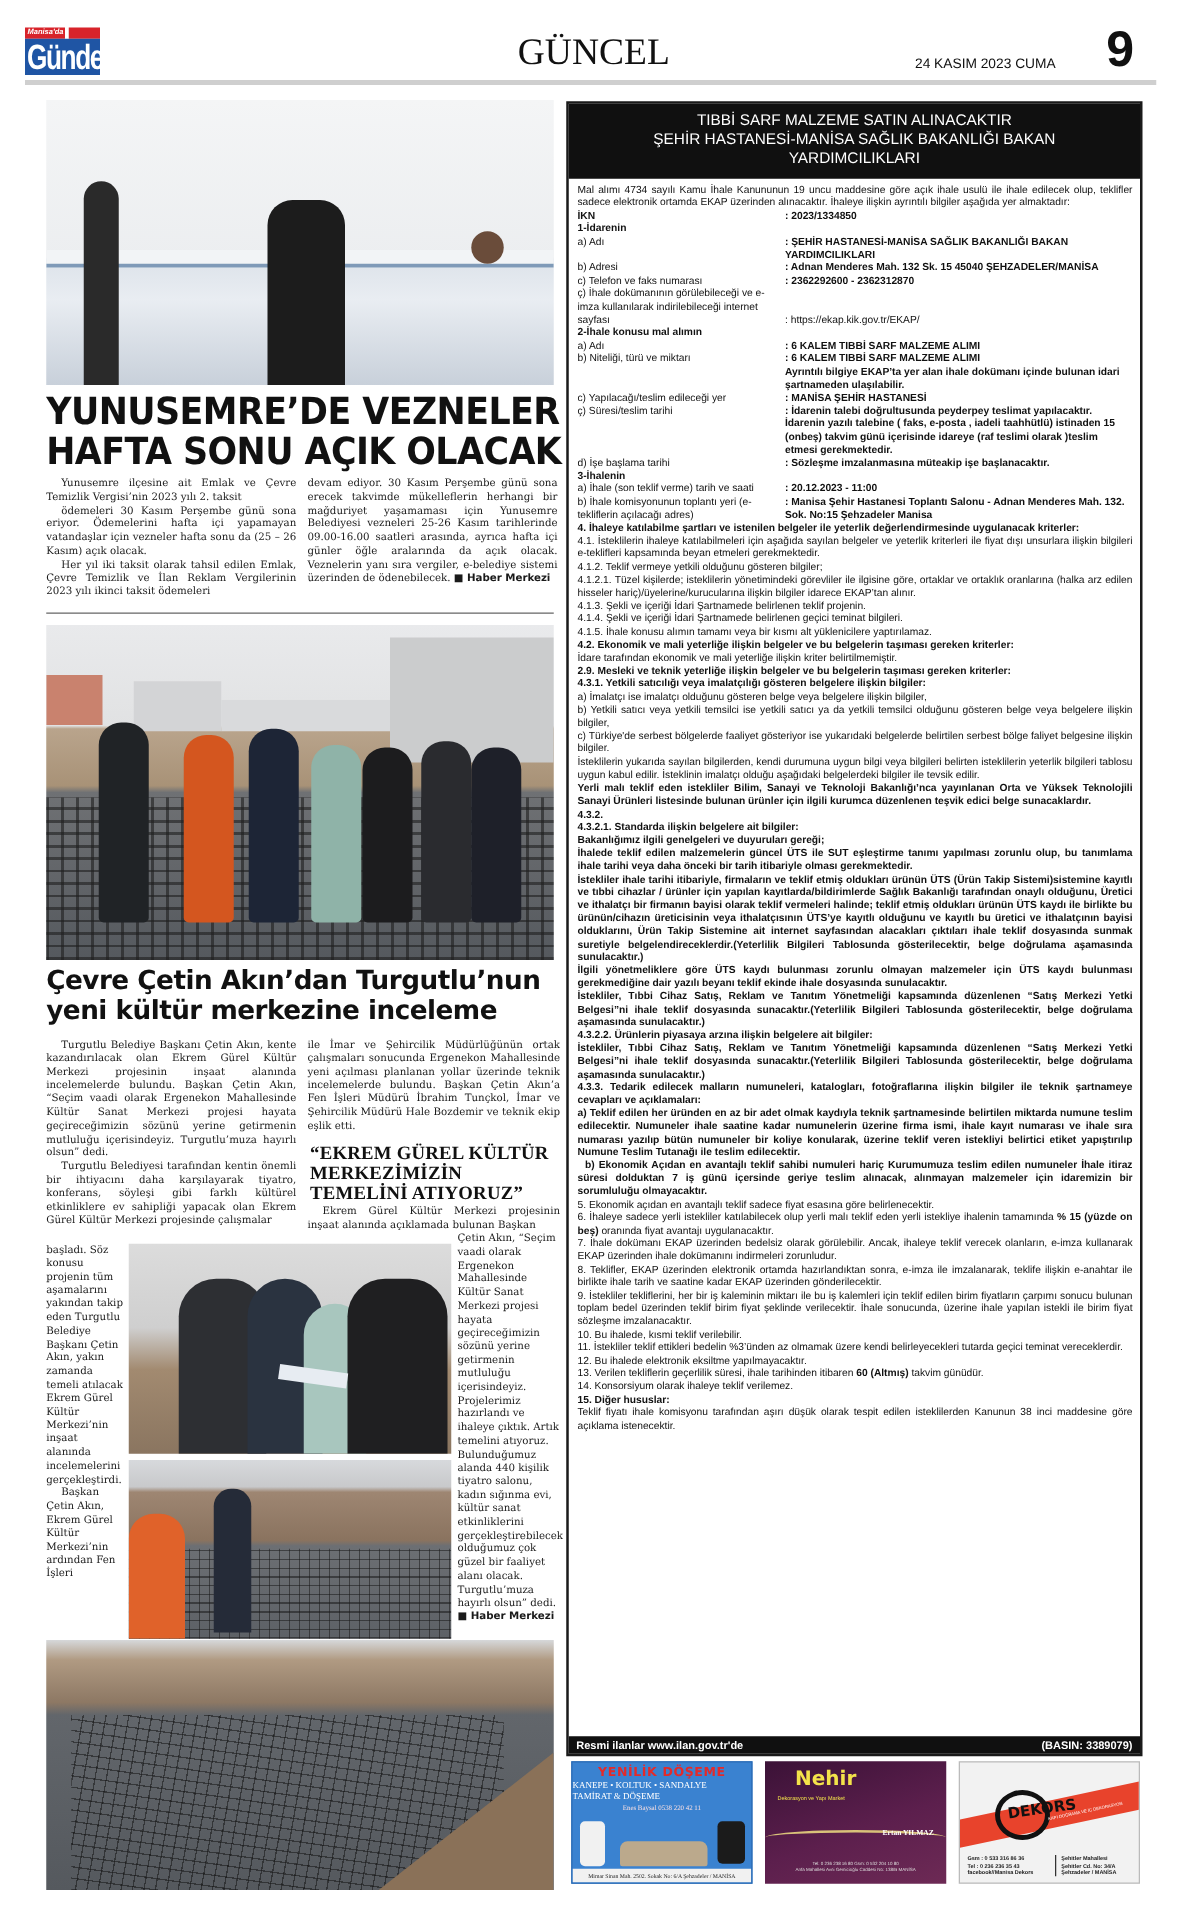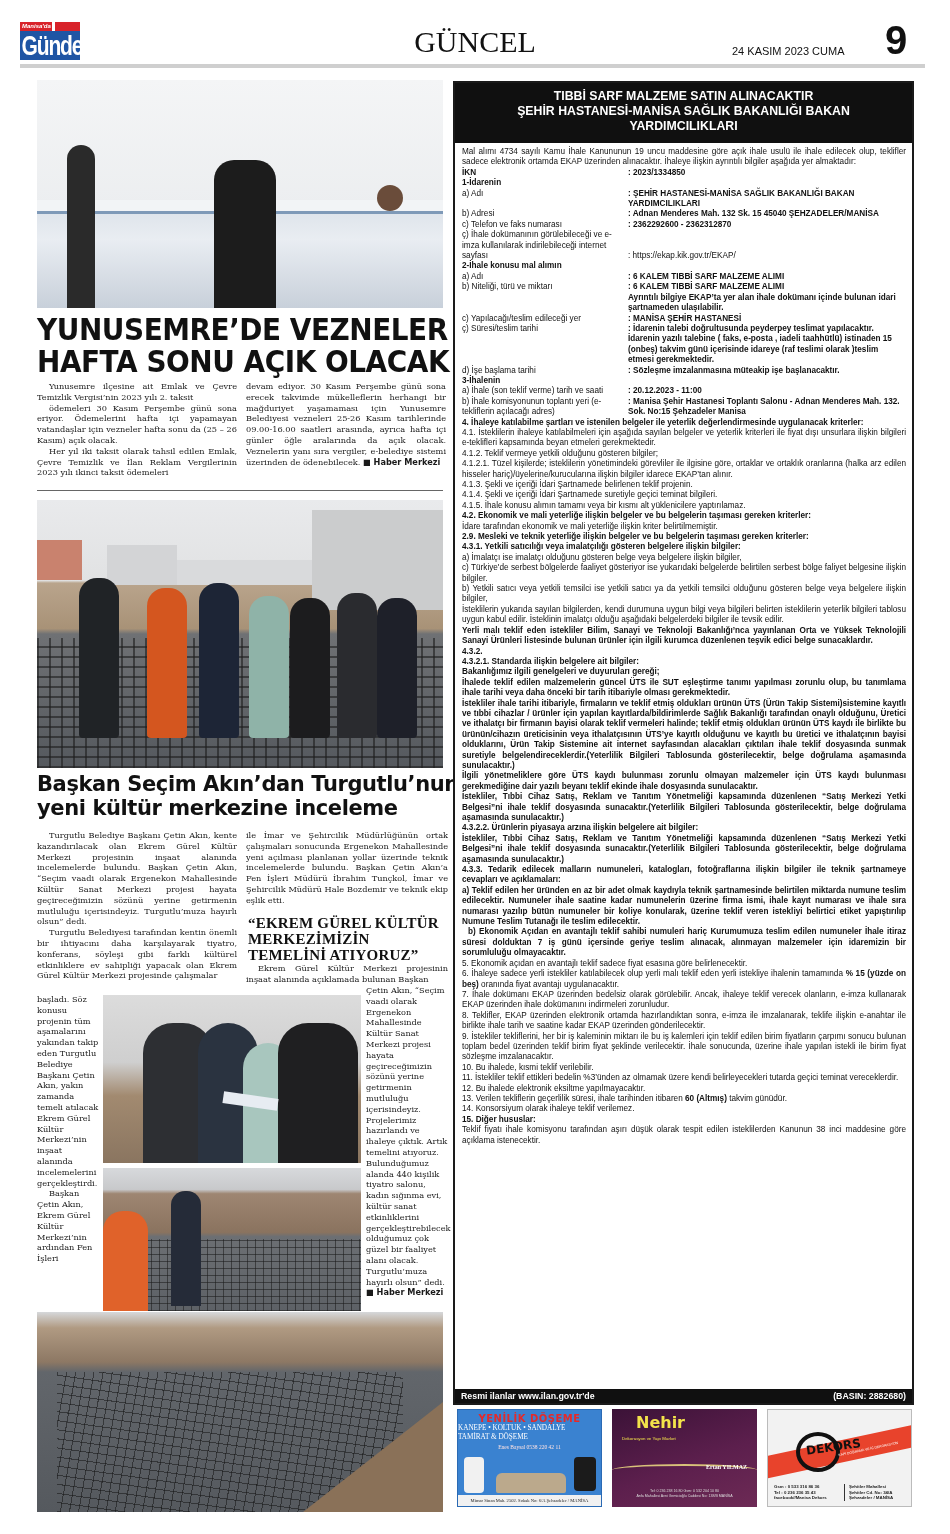--- a/index.html
+++ b/index.html
@@ -39,21 +39,21 @@
   .headline-2 { position: absolute; left: 37px; top: 772px; width: 410px; font-family: "DejaVu Sans", sans-serif; font-weight: bold; font-size: 21px; line-height: 24px; letter-spacing: -0.4px; white-space: nowrap; }
   .body-text { position: absolute; font-family: "DejaVu Serif", serif; font-size: 8.2px; line-height: 10.8px; color: #1a1a1a; }
   .body-text p { text-indent: 12px; text-align: justify; }
   .body-text p.noind { text-indent: 0; }
   .byline { font-family: "DejaVu Sans", sans-serif; font-weight: bold; }
   .rule { position: absolute; height: 1px; background: #666; }
   .subhead { position: absolute; left: 248px; top: 915px; width: 200px; font-family: "Liberation Serif", serif; font-weight: bold; font-size: 15px; line-height: 16px; letter-spacing: 0.2px; }
 
   
   .ad { position: absolute; left: 453px; top: 81px; width: 461px; height: 1324px; border: 2px solid #1a1a1a; background: #fff; }
-  .ad-title { background: #101010; color: #fff; text-align: center; font-family: "Liberation Sans", sans-serif; font-weight: bold; font-size: 12.3px; line-height: 15px; padding: 6px 4px 4px; height: 60px; }
+  .ad-title { background: #101010; color: #fff; text-align: center; font-family: "Liberation Sans", sans-serif; font-weight: normal; font-size: 12.3px; line-height: 15px; padding: 6px 4px 4px; height: 60px; }
   .ad-body { padding: 4px 6px 0 7px; font-family: "Liberation Sans", sans-serif; font-size: 8.2px; line-height: 10.4px; color: #111; }
   .ad-body .j { text-align: justify; }
   .ad-body b { font-weight: bold; }
   .kv { display: flex; }
   .kv .k { width: 166px; flex-shrink: 0; }
   .kv .v { flex: 1; }
   .ad-footer { position: absolute; left: 0; right: 0; bottom: 0; height: 14px; background: #101010; color: #fff; font-family: "Liberation Sans", sans-serif; font-weight: bold; font-size: 8.8px; line-height: 14px; display: flex; justify-content: space-between; padding: 0 6px; }
 
   
   .mini-ad { position: absolute; top: 1409px; height: 98px; overflow: hidden; }
@@ -128,21 +128,21 @@
   <div class="fig" style="left:42px;background:#202326;height:160px;"></div>
   <div class="fig" style="left:110px;background:#d4561f;"></div>
   <div class="fig" style="left:162px;background:#1d2536;height:155px;"></div>
   <div class="fig" style="left:212px;background:#8fb3a8;height:142px;"></div>
   <div class="fig" style="left:253px;background:#1c1c1e;height:140px;"></div>
   <div class="fig" style="left:300px;background:#2a2b2f;height:145px;"></div>
   <div class="fig" style="left:340px;background:#1e2029;height:140px;"></div>
 </div>
 
 <h2 class="headline-2">
-  <div>Başkan Seçim Akın’dan Turgutlu’nun</div>
+  <div>Çevre Çetin Akın’dan Turgutlu’nun</div>
   <div>yeni kültür merkezine inceleme</div>
 </h2>
 
 <div class="body-text" style="left:37px;top:830px;width:200px;">
   <p>Turgutlu Belediye Başkanı Çetin Akın, kente kazandırılacak olan Ekrem Gürel Kültür Merkezi projesinin inşaat alanında incelemelerde bulundu. Başkan Çetin Akın, “Seçim vaadi olarak Ergenekon Mahallesinde Kültür Sanat Merkezi projesi hayata geçireceğimizin sözünü yerine getirmenin mutluluğu içerisindeyiz. Turgutlu’muza hayırlı olsun” dedi.</p>
   <p>Turgutlu Belediyesi tarafından kentin önemli bir ihtiyacını daha karşılayarak tiyatro, konferans, söyleşi gibi farklı kültürel etkinliklere ev sahipliği yapacak olan Ekrem Gürel Kültür Merkezi projesinde çalışmalar</p>
 </div>
 <div class="body-text" style="left:37px;top:994px;width:62px;">
   <p class="noind" style="text-align:left;">başladı. Söz konusu projenin tüm aşamalarını yakından takip eden Turgutlu Belediye Başkanı Çetin Akın, yakın zamanda temeli atılacak Ekrem Gürel Kültür Merkezi’nin inşaat alanında incelemelerini gerçekleştirdi.</p>
   <p style="text-align:left;">Başkan Çetin Akın, Ekrem Gürel Kültür Merkezi’nin ardından Fen İşleri</p>
@@ -233,29 +233,29 @@
     <div class="kv" style="align-items:flex-end;">
         <span class="k">b) İhale komisyonunun toplantı yeri (e-tekliflerin açılacağı adres)</span>
         <b class="v">: Manisa Şehir Hastanesi Toplantı Salonu - Adnan Menderes Mah. 132. Sok. No:15 Şehzadeler Manisa</b>
       </div>
 
     <b class="j" style="display:block">4. İhaleye katılabilme şartları ve istenilen belgeler ile yeterlik değerlendirmesinde uygulanacak kriterler:</b>
     <div class="j">4.1. İsteklilerin ihaleye katılabilmeleri için aşağıda sayılan belgeler ve yeterlik kriterleri ile fiyat dışı unsurlara ilişkin bilgileri e-teklifleri kapsamında beyan etmeleri gerekmektedir.</div>
     <div>4.1.2. Teklif vermeye yetkili olduğunu gösteren bilgiler;</div>
     <div class="j">4.1.2.1. Tüzel kişilerde; isteklilerin yönetimindeki görevliler ile ilgisine göre, ortaklar ve ortaklık oranlarına (halka arz edilen hisseler hariç)/üyelerine/kurucularına ilişkin bilgiler idarece EKAP’tan alınır.</div>
     <div>4.1.3. Şekli ve içeriği İdari Şartnamede belirlenen teklif projenin.</div>
-    <div>4.1.4. Şekli ve içeriği İdari Şartnamede suretiyle geçici teminat bilgileri.</div>
+    <div>4.1.4. Şekli ve içeriği İdari Şartnamede belirlenen geçici teminat bilgileri.</div>
     <div>4.1.5. İhale konusu alımın tamamı veya bir kısmı alt yüklenicilere yaptırılamaz.</div>
     <b style="display:block">4.2. Ekonomik ve mali yeterliğe ilişkin belgeler ve bu belgelerin taşıması gereken kriterler:</b>
     <div>İdare tarafından ekonomik ve mali yeterliğe ilişkin kriter belirtilmemiştir.</div>
     <b style="display:block">2.9. Mesleki ve teknik yeterliğe ilişkin belgeler ve bu belgelerin taşıması gereken kriterler:</b>
     <b style="display:block">4.3.1. Yetkili satıcılığı veya imalatçılığı gösteren belgelere ilişkin bilgiler:</b>
     <div>a) İmalatçı ise imalatçı olduğunu gösteren belge veya belgelere ilişkin bilgiler,</div>
+    <div class="j">b) Yetkili satıcı veya yetkili temsilci ise yetkili satıcı ya da yetkili temsilci olduğunu gösteren belge veya belgelere ilişkin bilgiler,</div>
     <div class="j">c) Türkiye'de serbest bölgelerde faaliyet gösteriyor ise yukarıdaki belgelerde belirtilen serbest bölge faliyet belgesine ilişkin bilgiler.</div>
-    <div class="j">b) Yetkili satıcı veya yetkili temsilci ise yetkili satıcı ya da yetkili temsilci olduğunu gösteren belge veya belgelere ilişkin bilgiler,</div>
     <div class="j">İsteklilerin yukarıda sayılan bilgilerden, kendi durumuna uygun bilgi veya bilgileri belirten isteklilerin yeterlik bilgileri tablosu uygun kabul edilir. İsteklinin imalatçı olduğu aşağıdaki belgelerdeki bilgiler ile tevsik edilir.</div>
     <b class="j" style="display:block">Yerli malı teklif eden istekliler Bilim, Sanayi ve Teknoloji Bakanlığı’nca yayınlanan Orta ve Yüksek Teknolojili Sanayi Ürünleri listesinde bulunan ürünler için ilgili kurumca düzenlenen teşvik edici belge sunacaklardır.</b>
     <b style="display:block">4.3.2.</b>
     <b style="display:block">4.3.2.1. Standarda ilişkin belgelere ait bilgiler:</b>
     <b style="display:block">Bakanlığımız ilgili genelgeleri ve duyuruları gereği;</b>
     <b class="j" style="display:block">İhalede teklif edilen malzemelerin güncel  ÜTS ile SUT eşleştirme tanımı yapılması zorunlu olup, bu tanımlama ihale tarihi veya daha önceki bir tarih itibariyle olması gerekmektedir.</b>
     <b class="j" style="display:block">İstekliler ihale tarihi itibariyle, firmaların ve teklif etmiş oldukları ürünün ÜTS (Ürün Takip Sistemi)sistemine kayıtlı ve tıbbi cihazlar / ürünler için yapılan kayıtlarda/bildirimlerde  Sağlık Bakanlığı tarafından onaylı olduğunu, Üretici ve ithalatçı bir firmanın bayisi olarak teklif vermeleri halinde; teklif etmiş oldukları ürünün ÜTS kaydı ile birlikte bu ürünün/cihazın üreticisinin veya ithalatçısının ÜTS’ye kayıtlı olduğunu ve kayıtlı bu üretici ve ithalatçının bayisi olduklarını, Ürün Takip Sistemine ait internet sayfasından alacakları çıktıları ihale teklif dosyasında sunmak suretiyle belgelendireceklerdir.(Yeterlilik Bilgileri Tablosunda gösterilecektir, belge doğrulama aşamasında sunulacaktır.)</b>
     <b class="j" style="display:block">İlgili yönetmeliklere göre ÜTS kaydı bulunması zorunlu olmayan malzemeler için ÜTS kaydı bulunması gerekmediğine dair yazılı beyanı teklif ekinde ihale dosyasında sunulacaktır.</b>
     <b class="j" style="display:block">İstekliler, Tıbbi Cihaz Satış, Reklam ve Tanıtım Yönetmeliği kapsamında düzenlenen “Satış Merkezi Yetki Belgesi”ni ihale teklif dosyasında sunacaktır.(Yeterlilik Bilgileri Tablosunda gösterilecektir, belge doğrulama aşamasında sunulacaktır.)</b>
     <b style="display:block">4.3.2.2. Ürünlerin piyasaya arzına ilişkin belgelere ait bilgiler:</b>
@@ -271,21 +271,21 @@
     <div>10. Bu ihalede, kısmi teklif verilebilir.</div>
     <div class="j">11. İstekliler teklif ettikleri bedelin %3’ünden az olmamak üzere kendi belirleyecekleri tutarda geçici teminat vereceklerdir.</div>
     <div>12. Bu ihalede elektronik eksiltme yapılmayacaktır.</div>
     <div><span>13. Verilen tekliflerin geçerlilik süresi, ihale tarihinden itibaren </span><b>60 (Altmış)</b><span> takvim günüdür.</span></div>
     <div>14. Konsorsiyum olarak ihaleye teklif verilemez.</div>
     <b style="display:block">15. Diğer hususlar:</b>
     <div class="j">Teklif fiyatı ihale komisyonu tarafından aşırı düşük olarak tespit edilen isteklilerden Kanunun 38 inci maddesine göre açıklama istenecektir.</div>
   </div>
   <div class="ad-footer">
     <span>Resmi ilanlar www.ilan.gov.tr'de</span>
-    <span>(BASIN: 2882680)</span>
+    <span>(BASIN: 3389079)</span>
   </div>
 </section>
 
 <div class="mini-ad ad-yenilik">
   <div class="t1">YENİLİK DÖŞEME</div>
   <div class="t2">KANEPE • KOLTUK • SANDALYE</div>
   <div class="t2">TAMİRAT &amp; DÖŞEME</div>
   <div class="person">Enes Baysal  0538 220 42 11</div>
   <div class="chair1"></div>
   <div class="sofa"></div>

